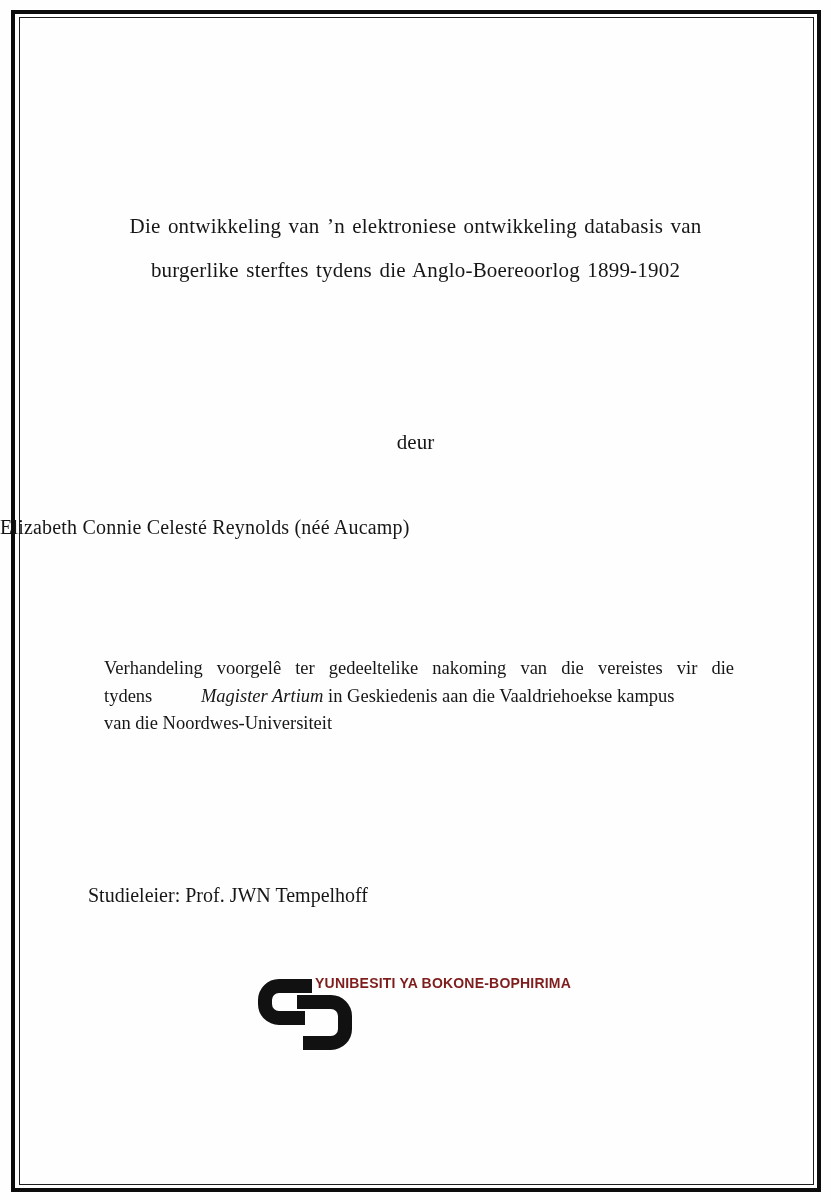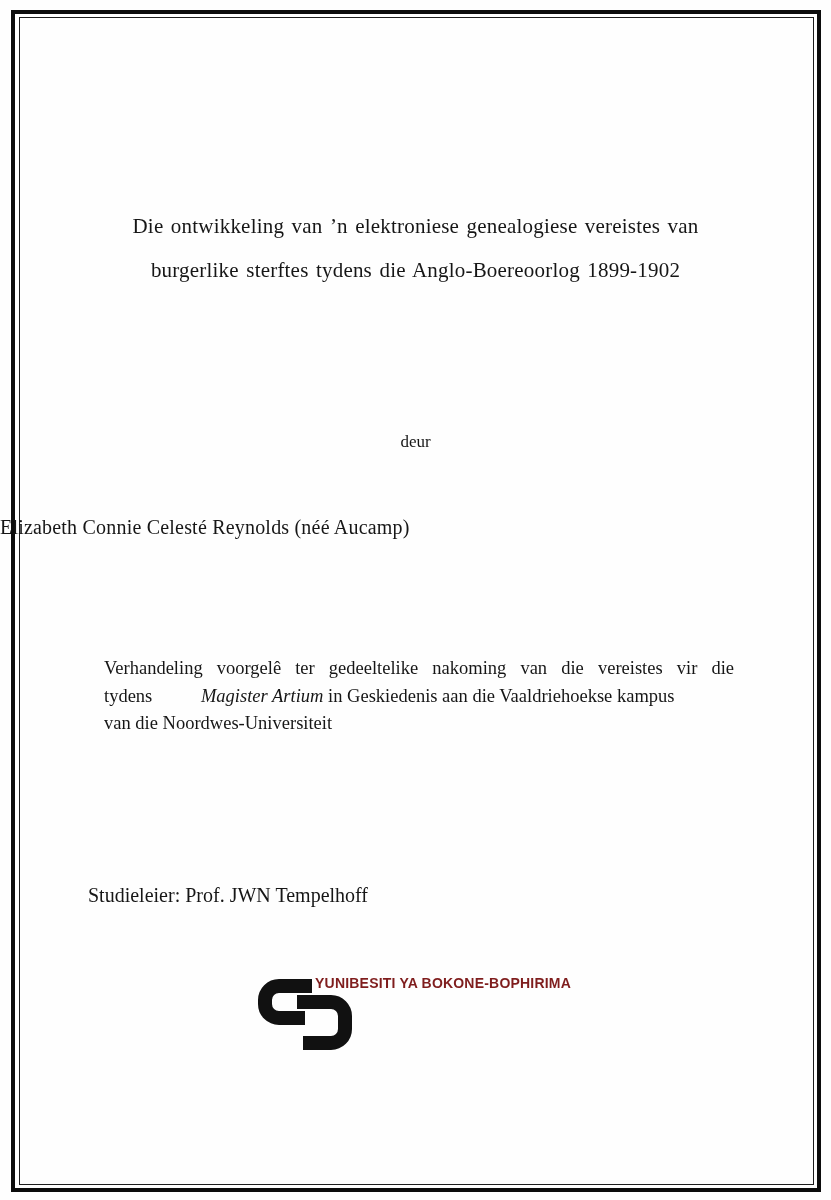--- a/index.html
+++ b/index.html
@@ -24,21 +24,21 @@
   .thesis-title{
     position:absolute;left:60px;right:60px;top:204px;
     text-align:center;
     font-size:21px;line-height:44px;
     word-spacing:2px;
     letter-spacing:0.2px;
   }
   .byline{
     position:absolute;left:0;right:0;top:430px;
     text-align:center;
-    font-size:17px;line-height:24px;
+    font-size:21px;line-height:24px;
   }
   .author{
     position:absolute;left:0;right:0;top:512px;
     text-align:left;
     font-size:20px;line-height:30px;
     letter-spacing:0.2px;
   }
   .statement{
     position:absolute;left:104px;top:655px;width:630px;
     font-size:18.5px;line-height:27.5px;
@@ -71,21 +71,21 @@
 </style>
 </head>
 <body>
 
 <div class="page">
 
   <div class="frame-outer"></div>
   <div class="frame-inner"></div>
 
   <div class="thesis-title">
-    <div>Die ontwikkeling van ’n elektroniese genealogiese vereistes van</div>
+    <div>Die ontwikkeling van ’n elektroniese ontwikkeling databasis van</div>
     <div>burgerlike sterftes tydens die Anglo-Boereoorlog 1899-1902</div>
   </div>
 
   <div class="byline">deur</div>
 
   <div class="author">Elizabeth Connie Celesté Reynolds (néé Aucamp)</div>
 
   <div class="statement">
     <div class="line-just">Verhandeling voorgelê ter gedeeltelike nakoming van die vereistes vir die</div>
     <div><span>tydens </span><em>Magister Artium</em><span> in Geskiedenis aan die Vaaldriehoekse kampus</span></div>

